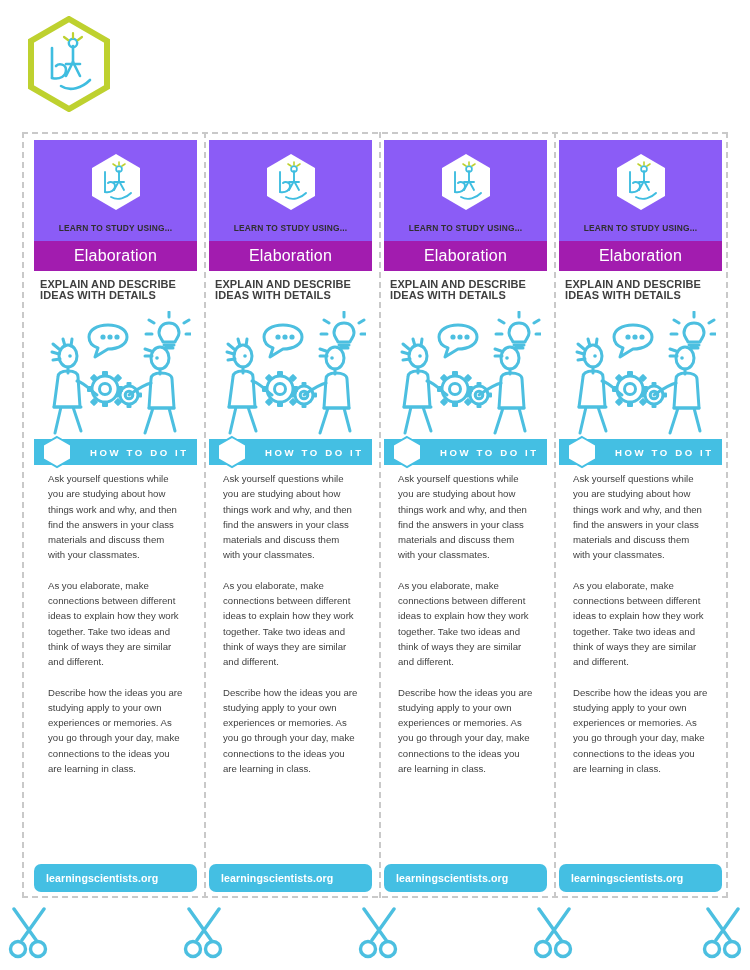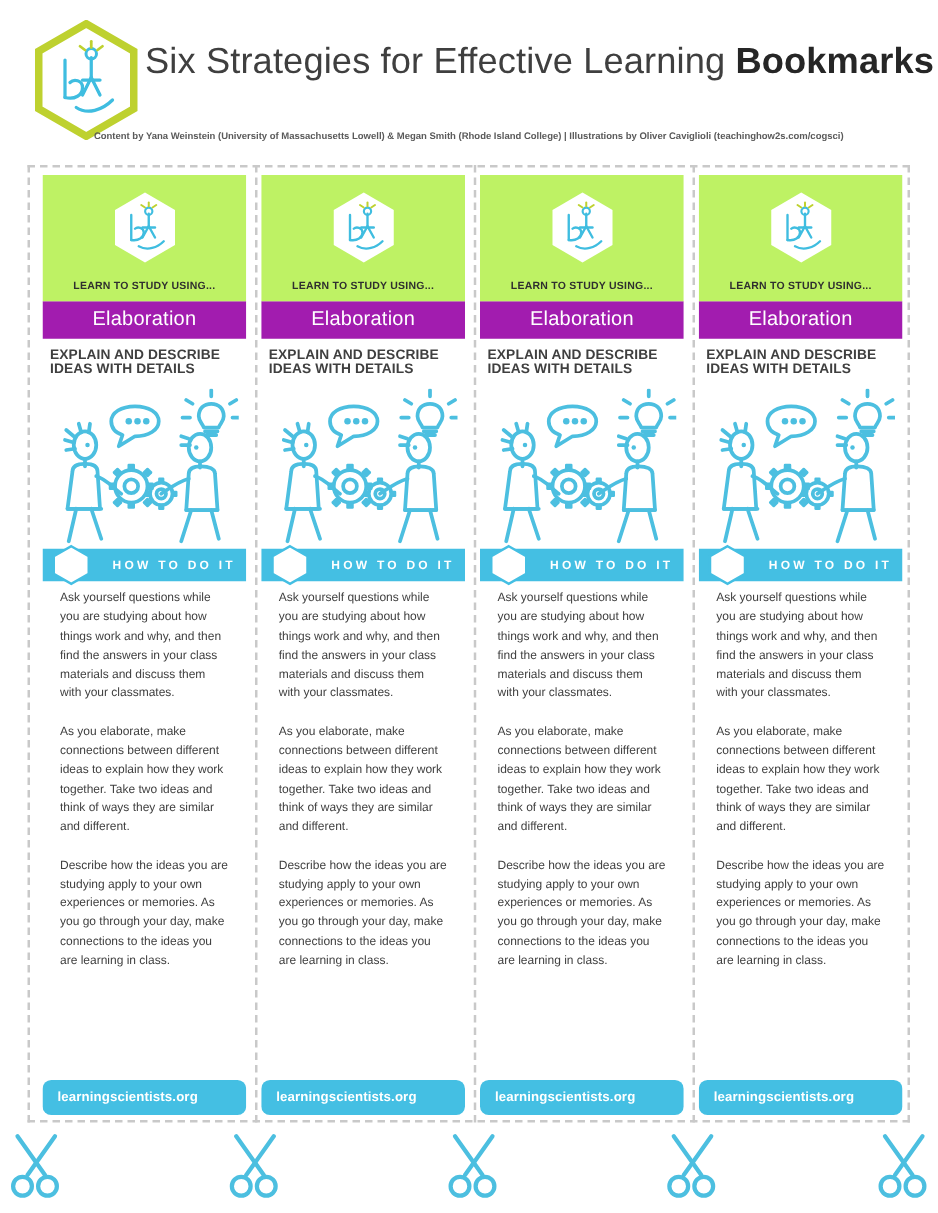--- a/index.html
+++ b/index.html
@@ -52,21 +52,21 @@
   }
   .bookmark {
     width:163px; height:752px;
     background:#ffffff;
     display:flex; flex-direction:column;
     position:relative; overflow:hidden;
   }
 
   
   .bm-green {
-    background:#bef264; height:101px;
+    background:#8b5cf6; height:101px;
     position:relative;
     display:flex; flex-direction:column;
     align-items:center; justify-content:flex-end;
     padding-bottom:8px;
   }
   .bm-logo { width:54px; height:60px; position:absolute; top:12px; left:50%; margin-left:-27px;}
   .bm-learn {
     font-size:8.4px; font-weight:700; color:#2f2f2f;
     letter-spacing:.2px; text-align:center;
   }
@@ -142,24 +142,22 @@
       </g>
       <circle cx="47" cy="27" r="4.2" fill="none" stroke="#3fbde0" stroke-width="2.4"></circle>
       <g stroke="#bed12f" stroke-width="2.2" stroke-linecap="round">
         <path d="M47,22 L47,17"></path>
           <path d="M42,24 L38,21"></path>
           <path d="M52,24 L56,21"></path>
       </g>
     </svg>
   </div>
 
-  <div class="title"><span>Six Strategies for Effective Learning </span><b>Bookmarks</b></div>
 
   <div class="credits">
-    <div>Content by Yana Weinstein (University of Massachusetts Lowell) &amp; Megan Smith (Rhode Island College)   |   Illustrations by Oliver Caviglioli (teachinghow2s.com/cogsci)</div>
   </div>
 </div>
 
 <div class="sheet"></div>
 <div class="cutline" style="left:204px;"></div>
 <div class="cutline" style="left:379px;"></div>
 <div class="cutline" style="left:554px;"></div>
 
 <div class="bm-row" id="bm-row">
   <div class="bookmark">

